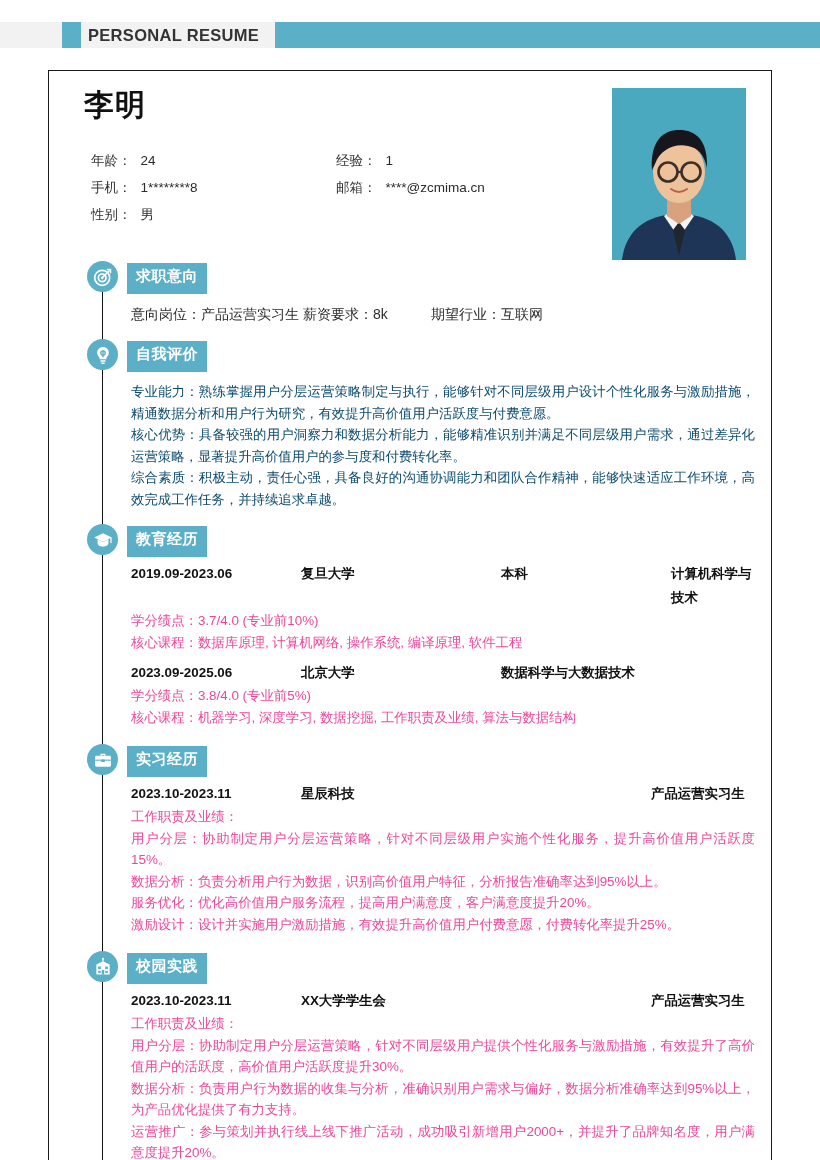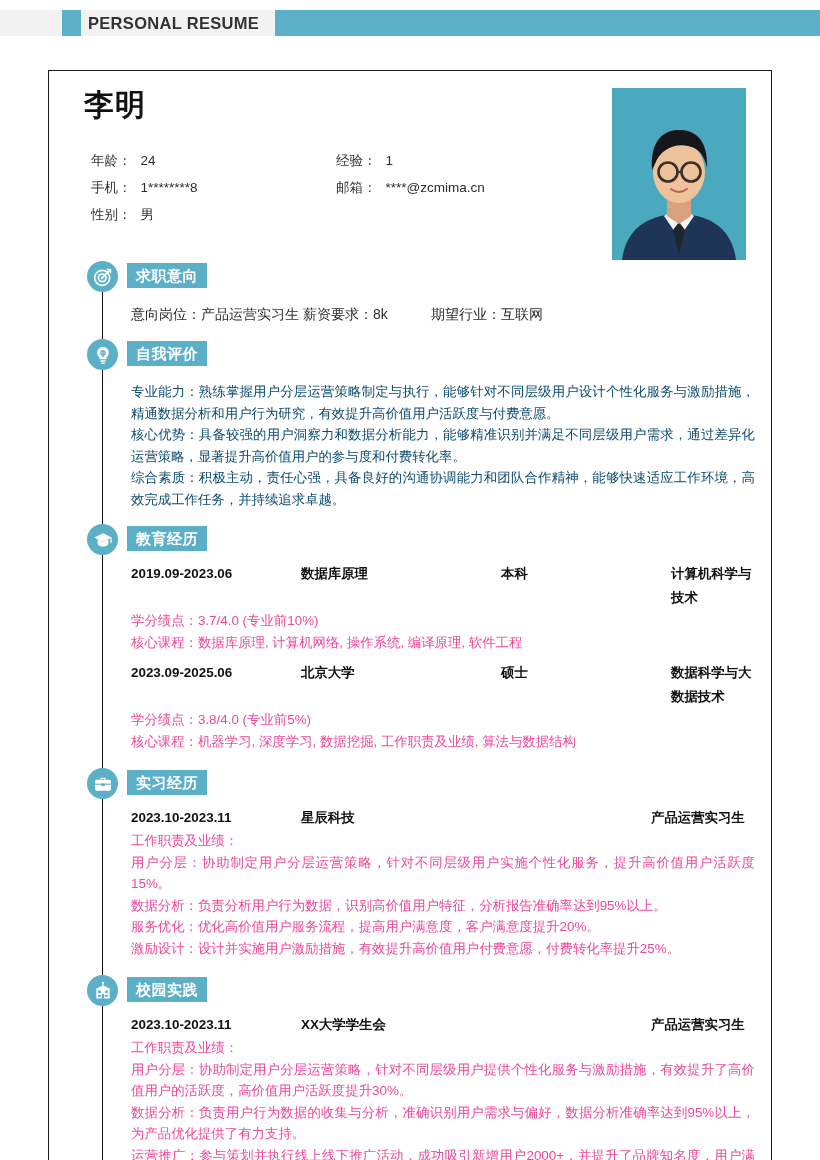--- a/index.html
+++ b/index.html
@@ -6,21 +6,21 @@
   html, body {
     margin: 0; padding: 0;
     width: 820px; height: 1160px;
     background: #ffffff;
     font-family: "Liberation Sans", "DejaVu Sans", sans-serif;
     overflow: hidden;
   }
   .page { position: relative; width: 820px; height: 1160px; background: #fff; overflow: hidden; }
 
   
-  .banner { position: absolute; left: 0; top: 10px; width: 820px; height: 26px; }
+  .banner { position: absolute; left: 0; top: 22px; width: 820px; height: 26px; }
   .banner-gray { position: absolute; left: 0; top: 0; width: 275px; height: 26px; background: #f2f2f2; }
   .banner-teal-block { position: absolute; left: 62px; top: 0; width: 19px; height: 26px; background: #5bafc6; }
   .banner-bar { position: absolute; left: 275px; top: 0; width: 545px; height: 26px; background: #5bafc6; }
   .banner-title {
     position: absolute; left: 88px; top: 0; height: 26px; line-height: 26px;
     font-size: 16.5px; font-weight: bold; letter-spacing: .3px; color: #333;
     white-space: nowrap;
   }
 
   
@@ -53,21 +53,21 @@
 
   .section { position: relative; }
   .sec-head { position: relative; height: 30px; margin-bottom: 2px; }
   .sec-icon {
     position: absolute; left: 38px; top: 0; width: 31px; height: 31px;
     border-radius: 50%; background: #5bafc6; z-index: 3;
     display: flex; align-items: center; justify-content: center;
   }
   .sec-icon svg { display: block; }
   .sec-badge {
-    position: absolute; left: 78px; top: 2px; height: 25px; line-height: 25px;
+    position: absolute; left: 78px; top: 2px; height: 31px; line-height: 25px;
     padding: 0 9px; background: #5bafc6; color: #fff;
     font-size: 15px; font-weight: bold; letter-spacing: .5px; white-space: nowrap;
   }
   .sec-body { padding-left: 82px; padding-right: 18px; }
 
   .para { font-size: 13.4px; line-height: 21.5px; color: #0c4a6e; text-align: justify; }
 
   
   .intent-row { display: flex; font-size: 14px; color: #2b2b2b; line-height: 22px; }
   .intent-left { width: 300px; }
@@ -214,32 +214,31 @@
               <path d="M5.5 11 L5.5 16 C5.5 18.4 8.4 20 12 20 C15.6 20 18.5 18.4 18.5 16 L18.5 11 L12 14.4 Z" fill="#fff"></path>
               <path d="M21.6 9.6 L21.6 15" stroke="#fff" stroke-width="1.5" stroke-linecap="round"></path>
             </svg>
           </div>
           <div class="sec-badge">教育经历</div>
         </div>
         <div class="sec-body">
           <div class="entry">
             <div class="entry-head">
               <div class="eh-date">2019.09-2023.06</div>
-              <div class="eh-org">数据库原理</div>
+              <div class="eh-org">复旦大学</div>
               <div class="eh-deg">本科</div>
               <div class="eh-major">计算机科学与技术</div>
             </div>
             <div class="entry-line">学分绩点：3.7/4.0 (专业前10%)</div>
             <div class="entry-line">核心课程：数据库原理, 计算机网络, 操作系统, 编译原理, 软件工程</div>
           </div>
           <div class="entry">
             <div class="entry-head">
               <div class="eh-date">2023.09-2025.06</div>
               <div class="eh-org">北京大学</div>
-              <div class="eh-deg">硕士</div>
               <div class="eh-major">数据科学与大数据技术</div>
             </div>
             <div class="entry-line">学分绩点：3.8/4.0 (专业前5%)</div>
             <div class="entry-line">核心课程：机器学习, 深度学习, 数据挖掘, 工作职责及业绩, 算法与数据结构</div>
           </div>
           <div class="sp14"></div>
         </div>
       </div>
 
       <div class="section">

